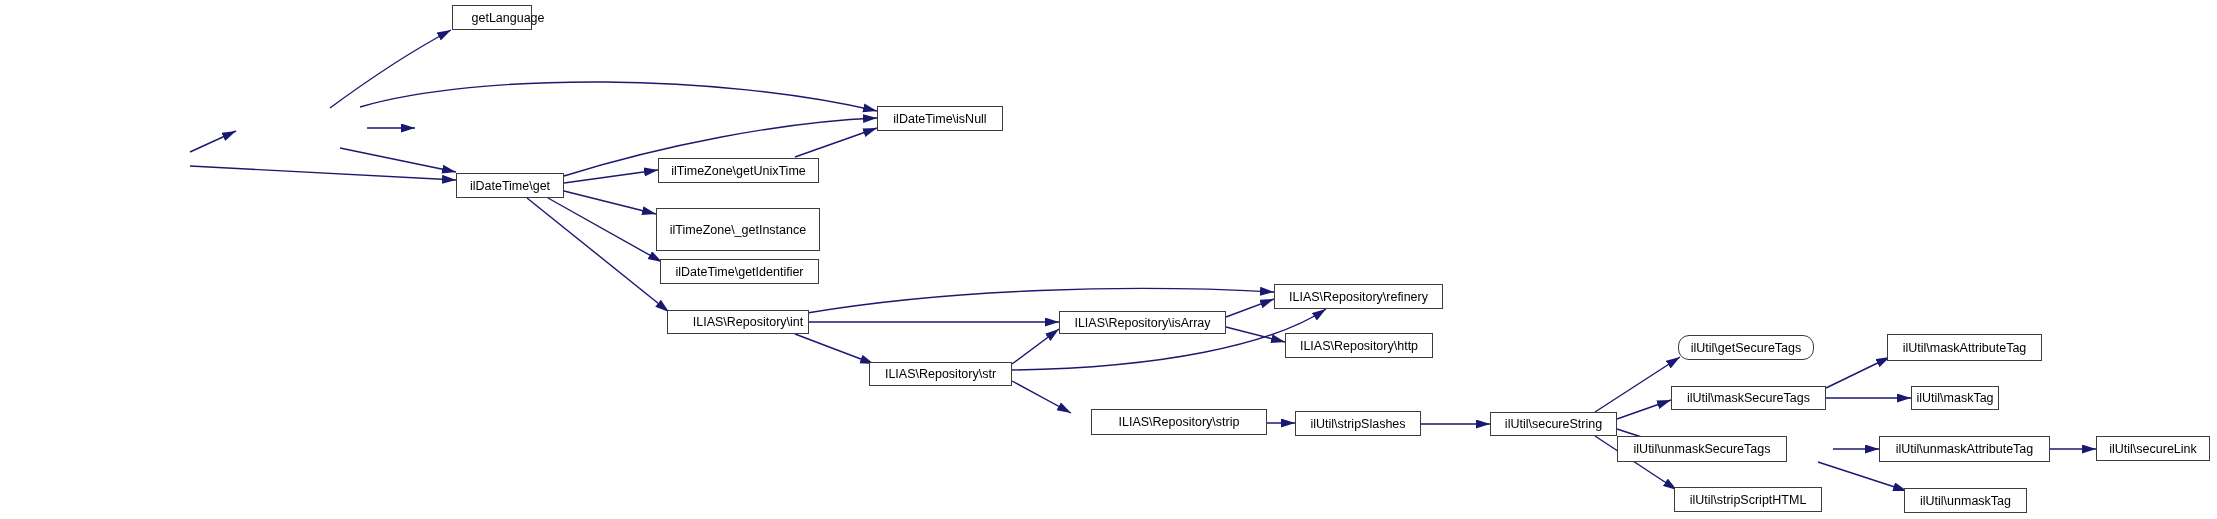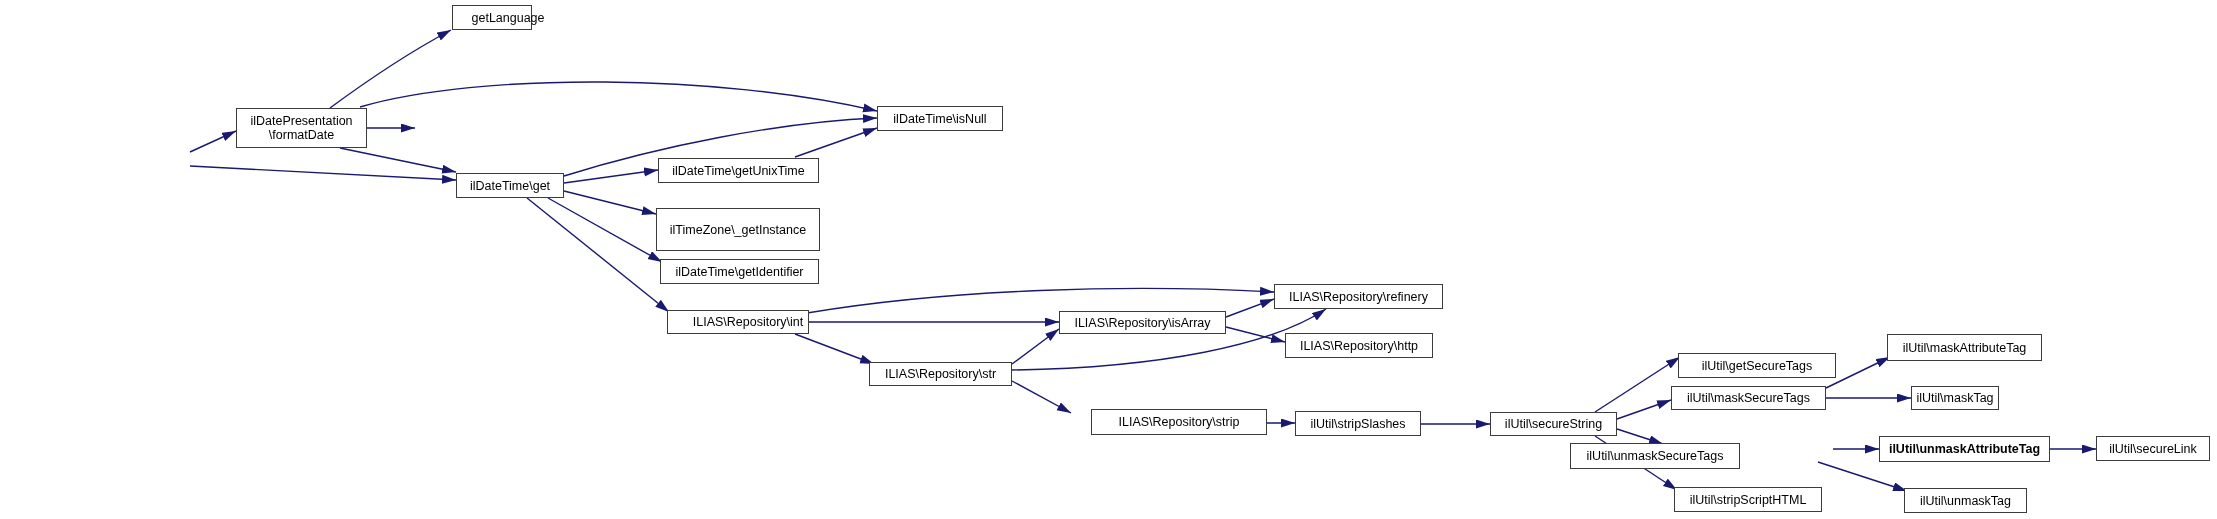--- a/index.html
+++ b/index.html
@@ -81,38 +81,36 @@
       <path d="M1595,412 L1680,357" class="edge" marker-end="url(#arrow)"></path>
       <path d="M1617,419 L1671,400" class="edge" marker-end="url(#arrow)"></path>
       <path d="M1617,429 L1663,444" class="edge" marker-end="url(#arrow)"></path>
       <path d="M1595,436 L1677,490" class="edge" marker-end="url(#arrow)"></path>
       <path d="M1826,388 L1890,357" class="edge" marker-end="url(#arrow)"></path>
       <path d="M1826,398 L1911,398" class="edge" marker-end="url(#arrow)"></path>
       <path d="M1833,449 L1879,449" class="edge" marker-end="url(#arrow)"></path>
       <path d="M1818,462 L1907,491" class="edge" marker-end="url(#arrow)"></path>
       <path d="M2050,449 L2096,449" class="edge" marker-end="url(#arrow)"></path>
     </svg>
-    <div class="node" style="left: 236px; top: 108px; width: 131px; height: 40px;"><span>ilDatePresentation
-\formatDate</span></div>
     <div class="node" style="left: 452px; top: 5px; width: 80px; height: 25px; padding-left: 32px;"><span>getLanguage</span></div>
     <div class="node" style="left: 456px; top: 173px; width: 108px; height: 25px;"><span>ilDateTime\get</span></div>
     <div class="node" style="left: 877px; top: 106px; width: 126px; height: 25px;"><span>ilDateTime\isNull</span></div>
-    <div class="node" style="left: 658px; top: 158px; width: 161px; height: 25px;"><span>ilDateTime\getUnixTime</span></div>
+    <div class="node" style="left: 658px; top: 158px; width: 161px; height: 25px;"><span>ilTimeZone\getUnixTime</span></div>
     <div class="node" style="left: 656px; top: 208px; width: 164px; height: 43px;"><span>ilTimeZone\_getInstance</span></div>
     <div class="node" style="left: 660px; top: 259px; width: 159px; height: 25px;"><span>ilDateTime\getIdentifier</span></div>
     <div class="node" style="left: 667px; top: 310px; width: 142px; height: 24px; padding-left: 20px;"><span>ILIAS\Repository\int</span></div>
     <div class="node" style="left: 869px; top: 362px; width: 143px; height: 24px;"><span>ILIAS\Repository\str</span></div>
     <div class="node" style="left: 1059px; top: 311px; width: 167px; height: 23px;"><span>ILIAS\Repository\isArray</span></div>
     <div class="node" style="left: 1274px; top: 284px; width: 169px; height: 25px;"><span>ILIAS\Repository\refinery</span></div>
     <div class="node" style="left: 1285px; top: 333px; width: 148px; height: 25px;"><span>ILIAS\Repository\http</span></div>
     <div class="node" style="left: 1067px; top: 409px; width: 176px; height: 26px; margin-left: 24px;"><span>ILIAS\Repository\strip</span></div>
     <div class="node" style="left: 1295px; top: 411px; width: 126px; height: 25px;"><span>ilUtil\stripSlashes</span></div>
     <div class="node" style="left: 1490px; top: 412px; width: 127px; height: 24px;"><span>ilUtil\secureString</span></div>
-    <div class="node" style="left: 1678px; top: 353px; width: 158px; height: 25px;"><span>ilUtil\getSecureTags</span></div>
+    <div class="node" style="left: 1678px; top: 335px; width: 136px; height: 25px; border-radius: 11px;"><span>ilUtil\getSecureTags</span></div>
     <div class="node" style="left: 1671px; top: 386px; width: 155px; height: 24px;"><span>ilUtil\maskSecureTags</span></div>
-    <div class="node" style="left: 1570px; top: 436px; width: 170px; height: 26px; margin-top: 7px;"><span>ilUtil\unmaskSecureTags</span></div>
+    <div class="node" style="left: 1617px; top: 436px; width: 170px; height: 26px;"><span>ilUtil\unmaskSecureTags</span></div>
     <div class="node" style="left: 1674px; top: 487px; width: 148px; height: 25px;"><span>ilUtil\stripScriptHTML</span></div>
     <div class="node" style="left: 1887px; top: 334px; width: 155px; height: 27px;"><span>ilUtil\maskAttributeTag</span></div>
     <div class="node" style="left: 1911px; top: 386px; width: 88px; height: 24px;"><span>ilUtil\maskTag</span></div>
-    <div class="node" style="left: 1879px; top: 436px; width: 171px; height: 26px; font-weight: bold;"><span>ilUtil\unmaskAttributeTag</span></div>
+    <div class="node" style="left: 1879px; top: 436px; width: 171px; height: 26px;"><span>ilUtil\unmaskAttributeTag</span></div>
     <div class="node" style="left: 2096px; top: 436px; width: 114px; height: 25px;"><span>ilUtil\secureLink</span></div>
     <div class="node" style="left: 1904px; top: 488px; width: 123px; height: 25px;"><span>ilUtil\unmaskTag</span></div>
   </div>
 
 </body></html>

